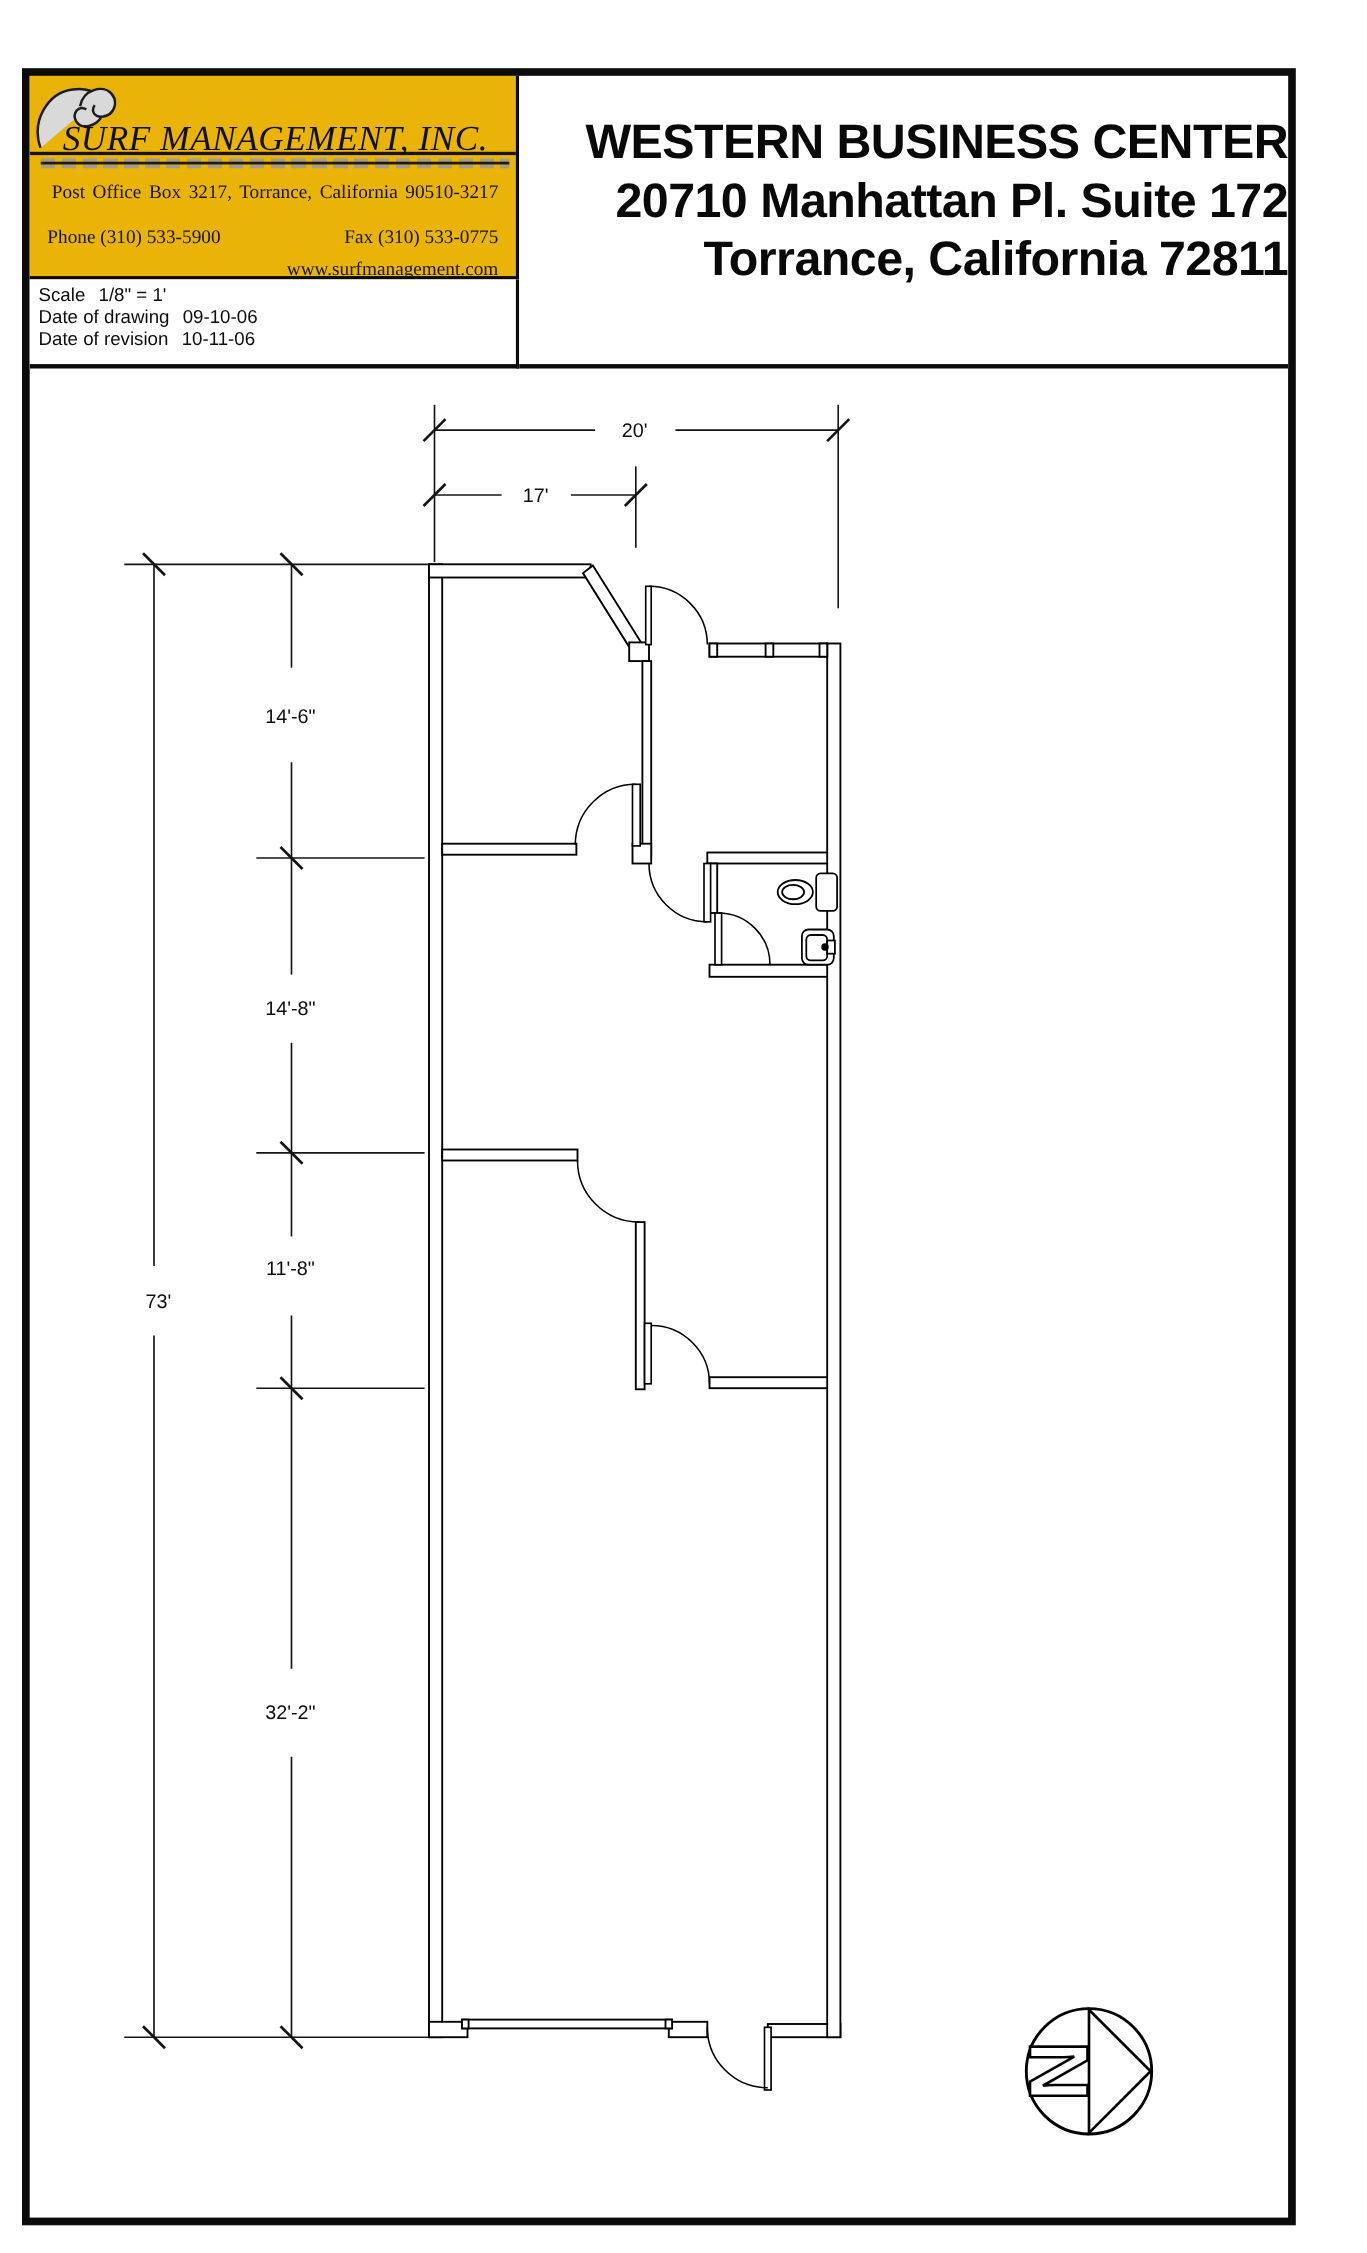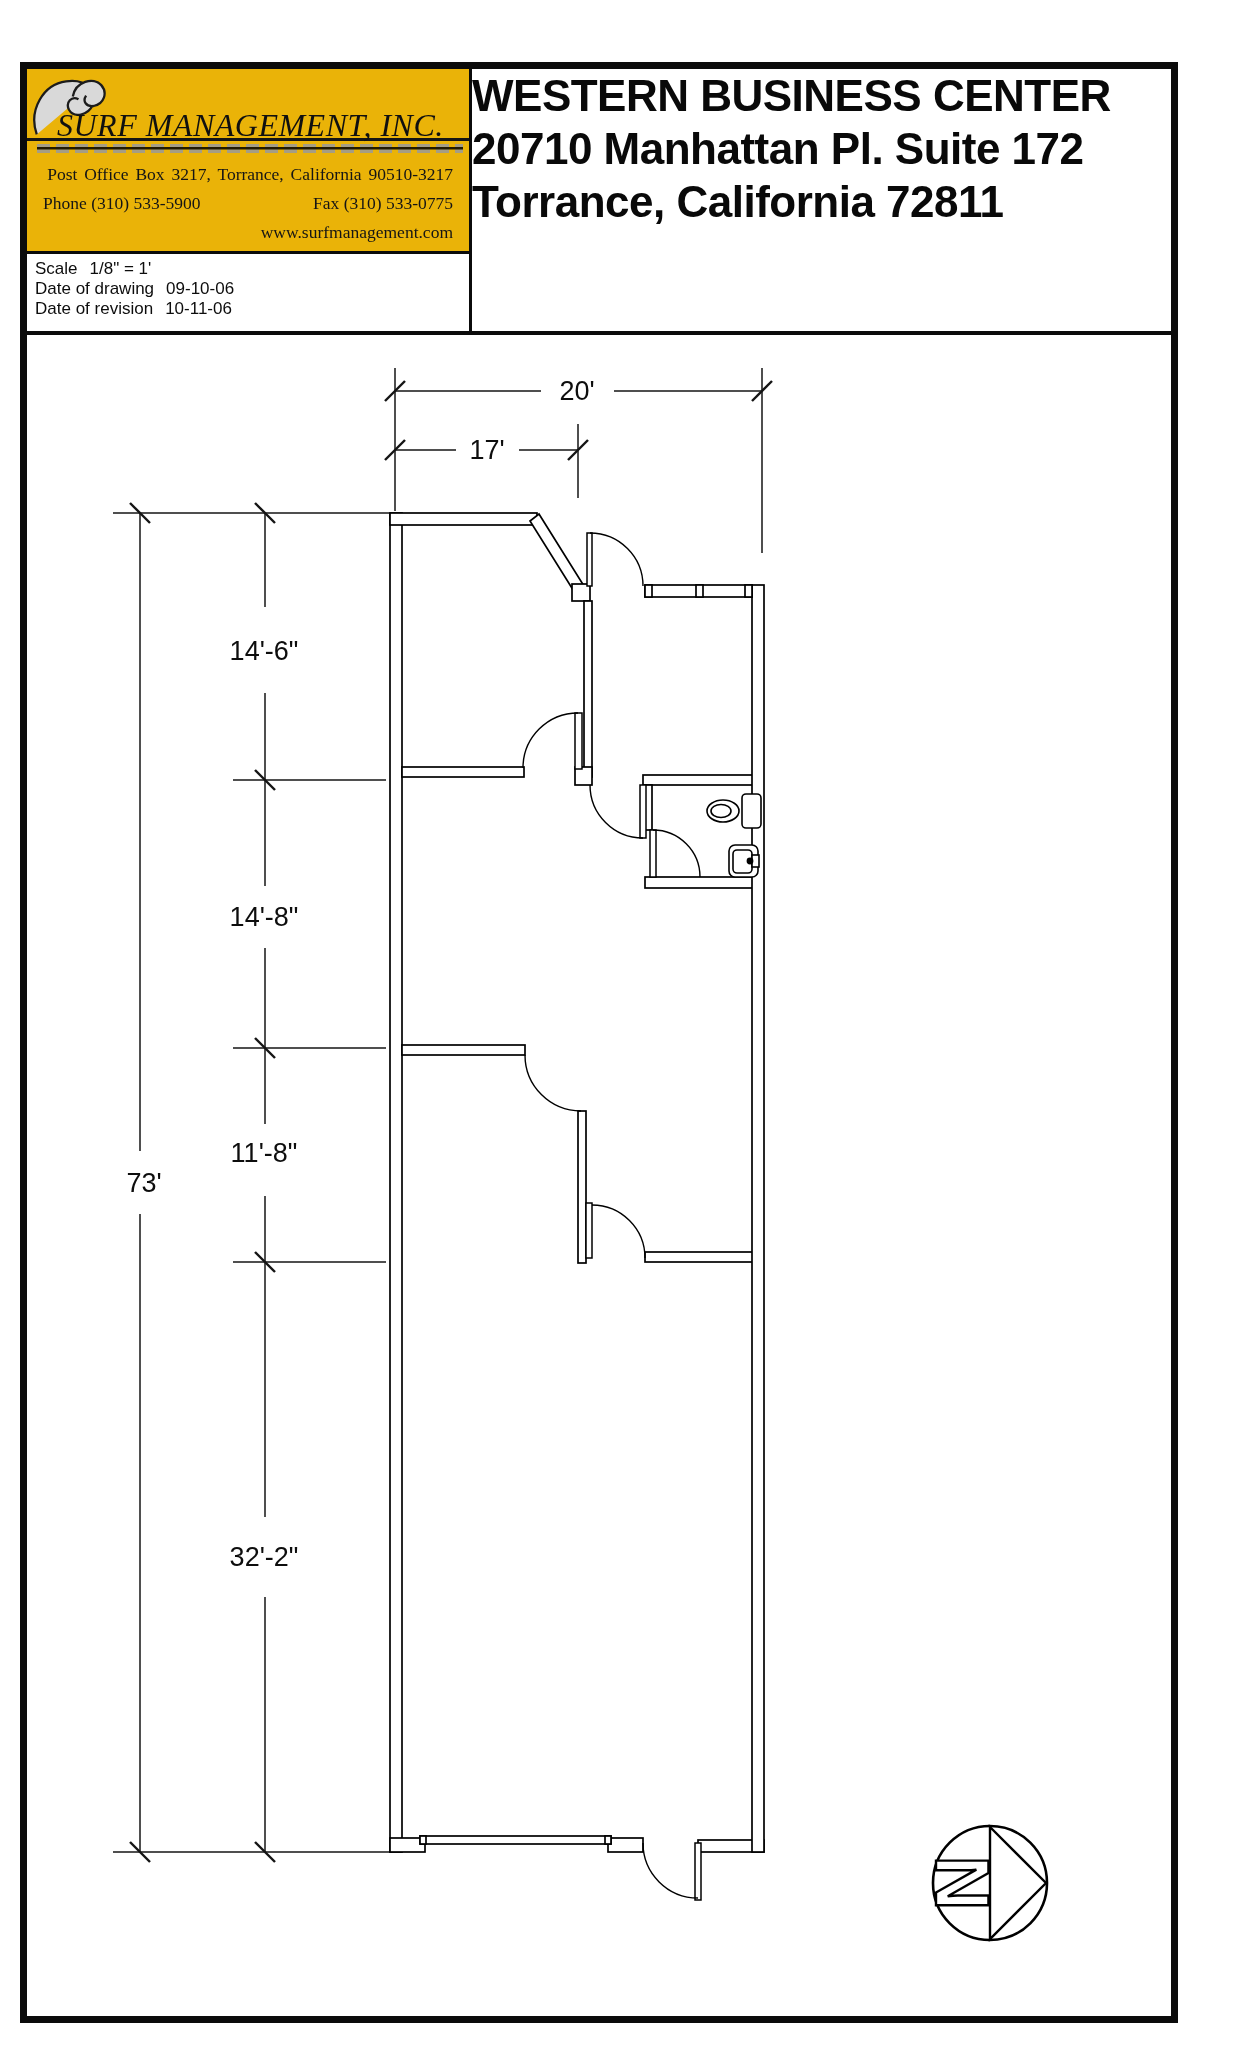--- a/index.html
+++ b/index.html
@@ -31,48 +31,49 @@
   }
   .struck{
     margin:3px 6px 0 10px;height:9px;
     background:
       linear-gradient(#000,#000) 0 45%/100% 2.5px no-repeat,
       repeating-linear-gradient(90deg,#9a9a9a 0 13px,rgba(255,255,255,0) 13px 19px);
     opacity:.85;
   }
   .addr-block{font-family:"Liberation Serif",serif;font-size:17.5px;color:#151515;text-align:right;}
   .addr-line{padding:0 16px;margin-top:11px;white-space:nowrap;word-spacing:2.5px;}
-  .phone-line{padding:0 16px;margin-top:8px;display:flex;justify-content:space-between;white-space:nowrap;}
+  .phone-line{padding:0 16px;margin-top:20px;display:flex;justify-content:space-between;white-space:nowrap;}
   .web-line{padding:0 16px;margin-top:8px;white-space:nowrap;}
 
   .scale-box{
     position:absolute;left:27px;top:254px;width:445px;height:81px;
     box-sizing:border-box;border-right:3px solid #0b0b0b;border-bottom:4px solid #0b0b0b;
     background:#fff;font-size:17px;line-height:20px;padding:5px 0 0 8px;
   }
   .scale-box .row{white-space:nowrap;}
   .scale-box .val{margin-left:12px;}
 
   .title-box{
     position:absolute;left:472px;top:69px;width:699px;height:266px;
     box-sizing:border-box;border-bottom:4px solid #0b0b0b;background:#fff;
-    display:flex;flex-direction:column;align-items:flex-start;
+    display:flex;flex-direction:column;align-items:flex-end;
+    padding-top:34px;
   }
   .title-line{
     font-weight:bold;font-size:44px;line-height:53px;letter-spacing:-.5px;
     color:#090909;white-space:nowrap;
   }
 
   
   .plan{position:absolute;left:0;top:0;width:1243px;height:2048px;}
 
   
   .dim-label{
     position:absolute;transform:translate(-50%,-50%);
-    font-size:27px;color:#0d0d0d;background:#fff;padding:0 5px;
+    font-size:18px;color:#0d0d0d;background:#fff;padding:0 5px;
     white-space:nowrap;line-height:30px;
   }
 </style>
 </head>
 <body>
 
 <div class="page">
 
   <div class="frame"></div>
 

